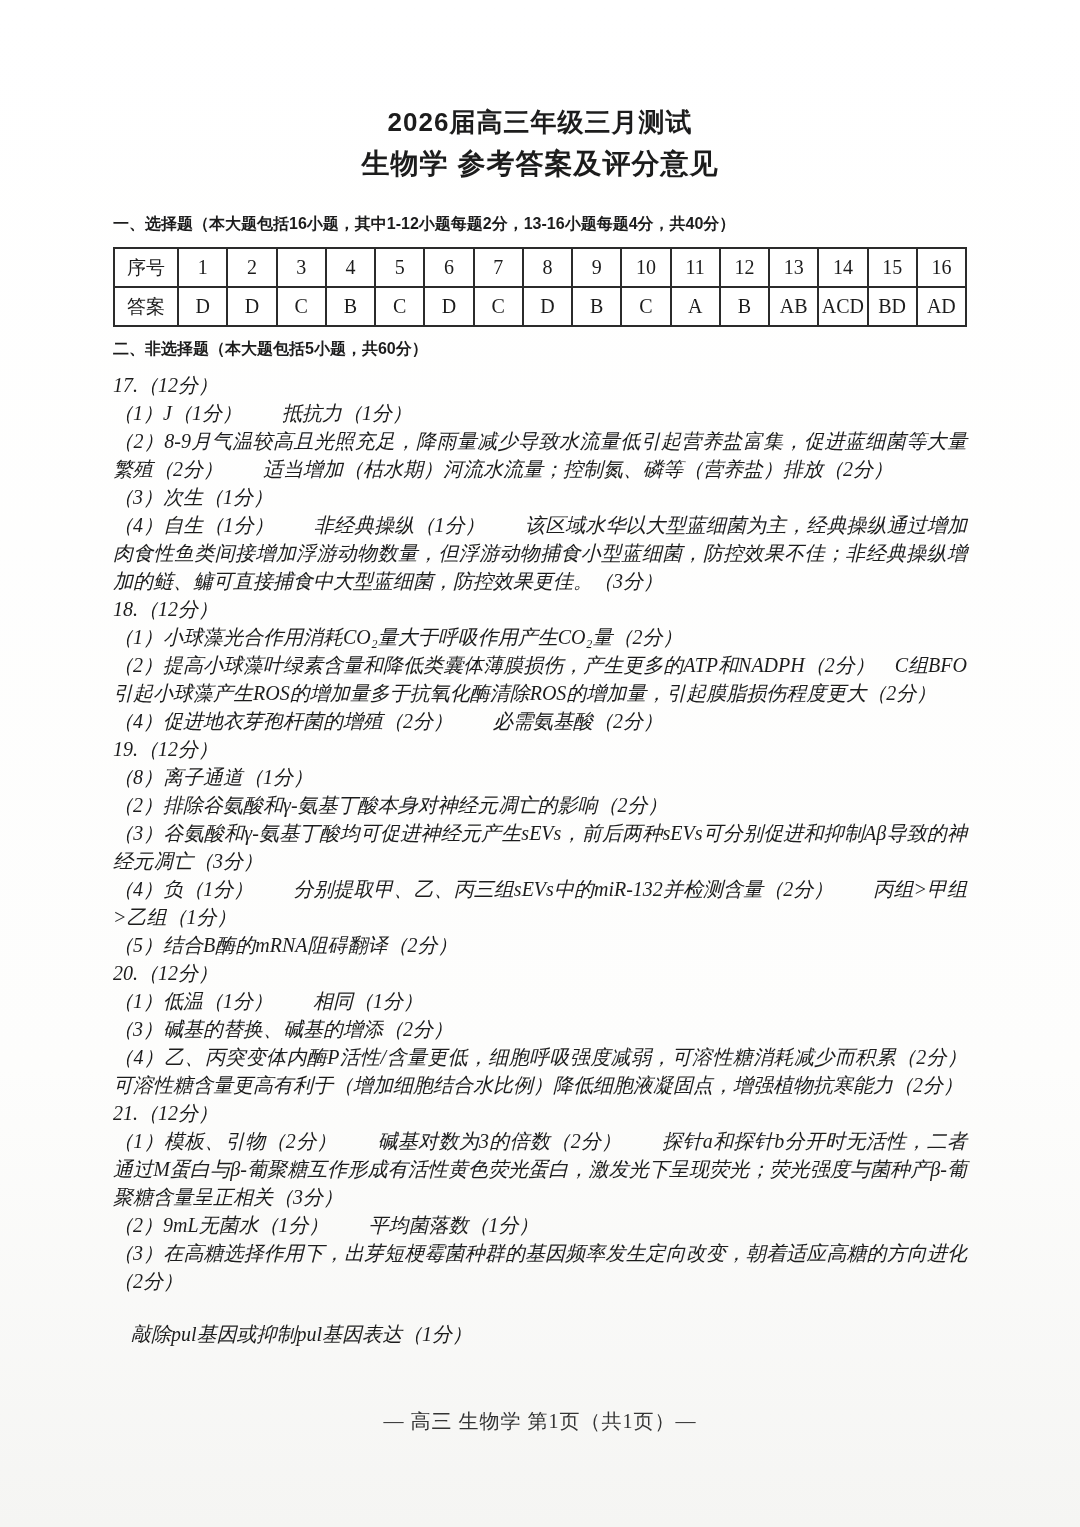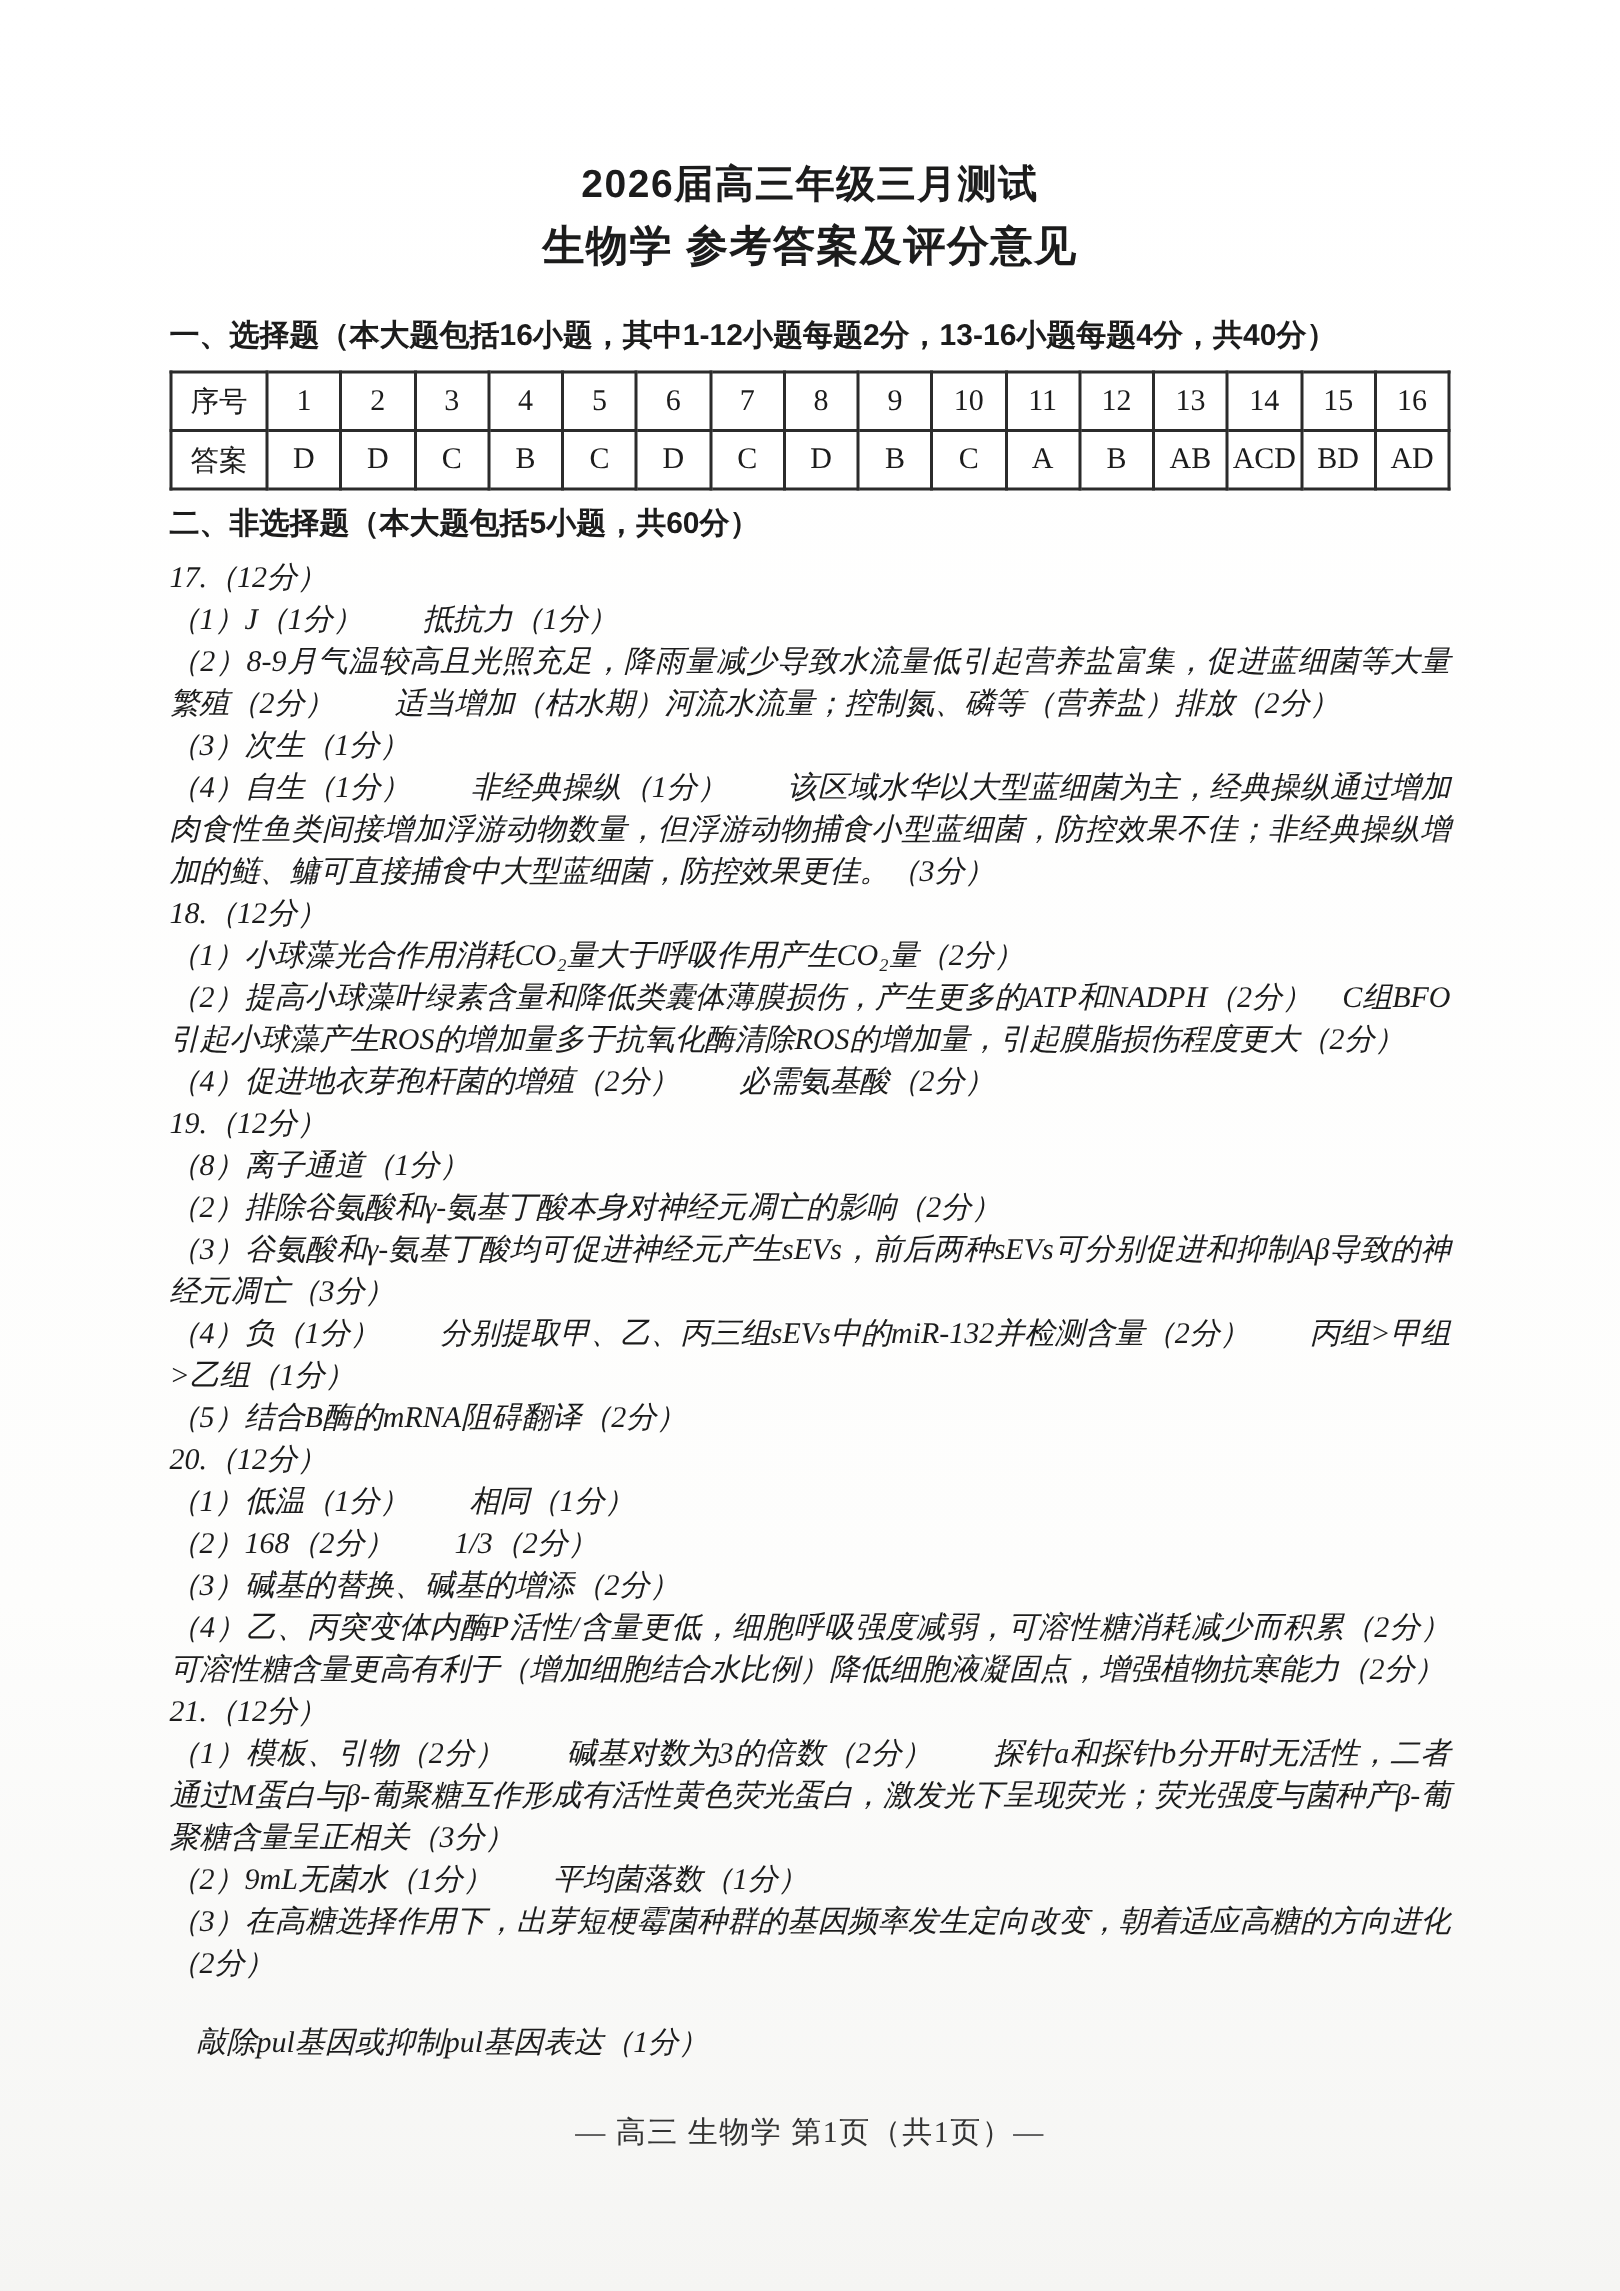--- a/index.html
+++ b/index.html
@@ -36,21 +36,21 @@
     font-family:"Liberation Sans","DejaVu Sans",sans-serif;
     font-weight:bold;
     font-size:28px;
     line-height:42px;
     letter-spacing:1px;
   }
   .section-heading{
     margin:24px 0 0 0;
     font-family:"Liberation Sans","DejaVu Sans",sans-serif;
     font-weight:bold;
-    font-size:20px;
+    font-size:16px;
     line-height:30px;
   }
   .section-heading.second{
     margin-top:7px;
   }
   table.answer-table{
     margin-top:8px;
     width:854px;
     border-collapse:collapse;
     table-layout:fixed;
@@ -169,21 +169,20 @@
           <p>19.（12分）</p>
           <p>（8）离子通道（1分）</p>
           <p>（2）排除谷氨酸和γ-氨基丁酸本身对神经元凋亡的影响（2分）</p>
           <p>（3）谷氨酸和γ-氨基丁酸均可促进神经元产生sEVs，前后两种sEVs可分别促进和抑制Aβ导致的神经元凋亡（3分）</p>
           <p>（4）负（1分）　　分别提取甲、乙、丙三组sEVs中的miR-132并检测含量（2分）　　丙组&gt;甲组&gt;乙组（1分）</p>
           <p>（5）结合B酶的mRNA阻碍翻译（2分）</p>
         </div>
         <div>
           <p>20.（12分）</p>
           <p>（1）低温（1分）　　相同（1分）</p>
-          <p>（2）168（2分）　　1/3（2分）</p>
           <p>（3）碱基的替换、碱基的增添（2分）</p>
           <p>（4）乙、丙突变体内酶P活性/含量更低，细胞呼吸强度减弱，可溶性糖消耗减少而积累（2分）　　可溶性糖含量更高有利于（增加细胞结合水比例）降低细胞液凝固点，增强植物抗寒能力（2分）</p>
         </div>
         <div>
           <p>21.（12分）</p>
           <p>（1）模板、引物（2分）　　碱基对数为3的倍数（2分）　　探针a和探针b分开时无活性，二者通过M蛋白与β-葡聚糖互作形成有活性黄色荧光蛋白，激发光下呈现荧光；荧光强度与菌种产β-葡聚糖含量呈正相关（3分）</p>
           <p>（2）9mL无菌水（1分）　　平均菌落数（1分）</p>
           <p>（3）在高糖选择作用下，出芽短梗霉菌种群的基因频率发生定向改变，朝着适应高糖的方向进化（2分）</p>
           <p class="indent">敲除pul基因或抑制pul基因表达（1分）</p>
         </div>

